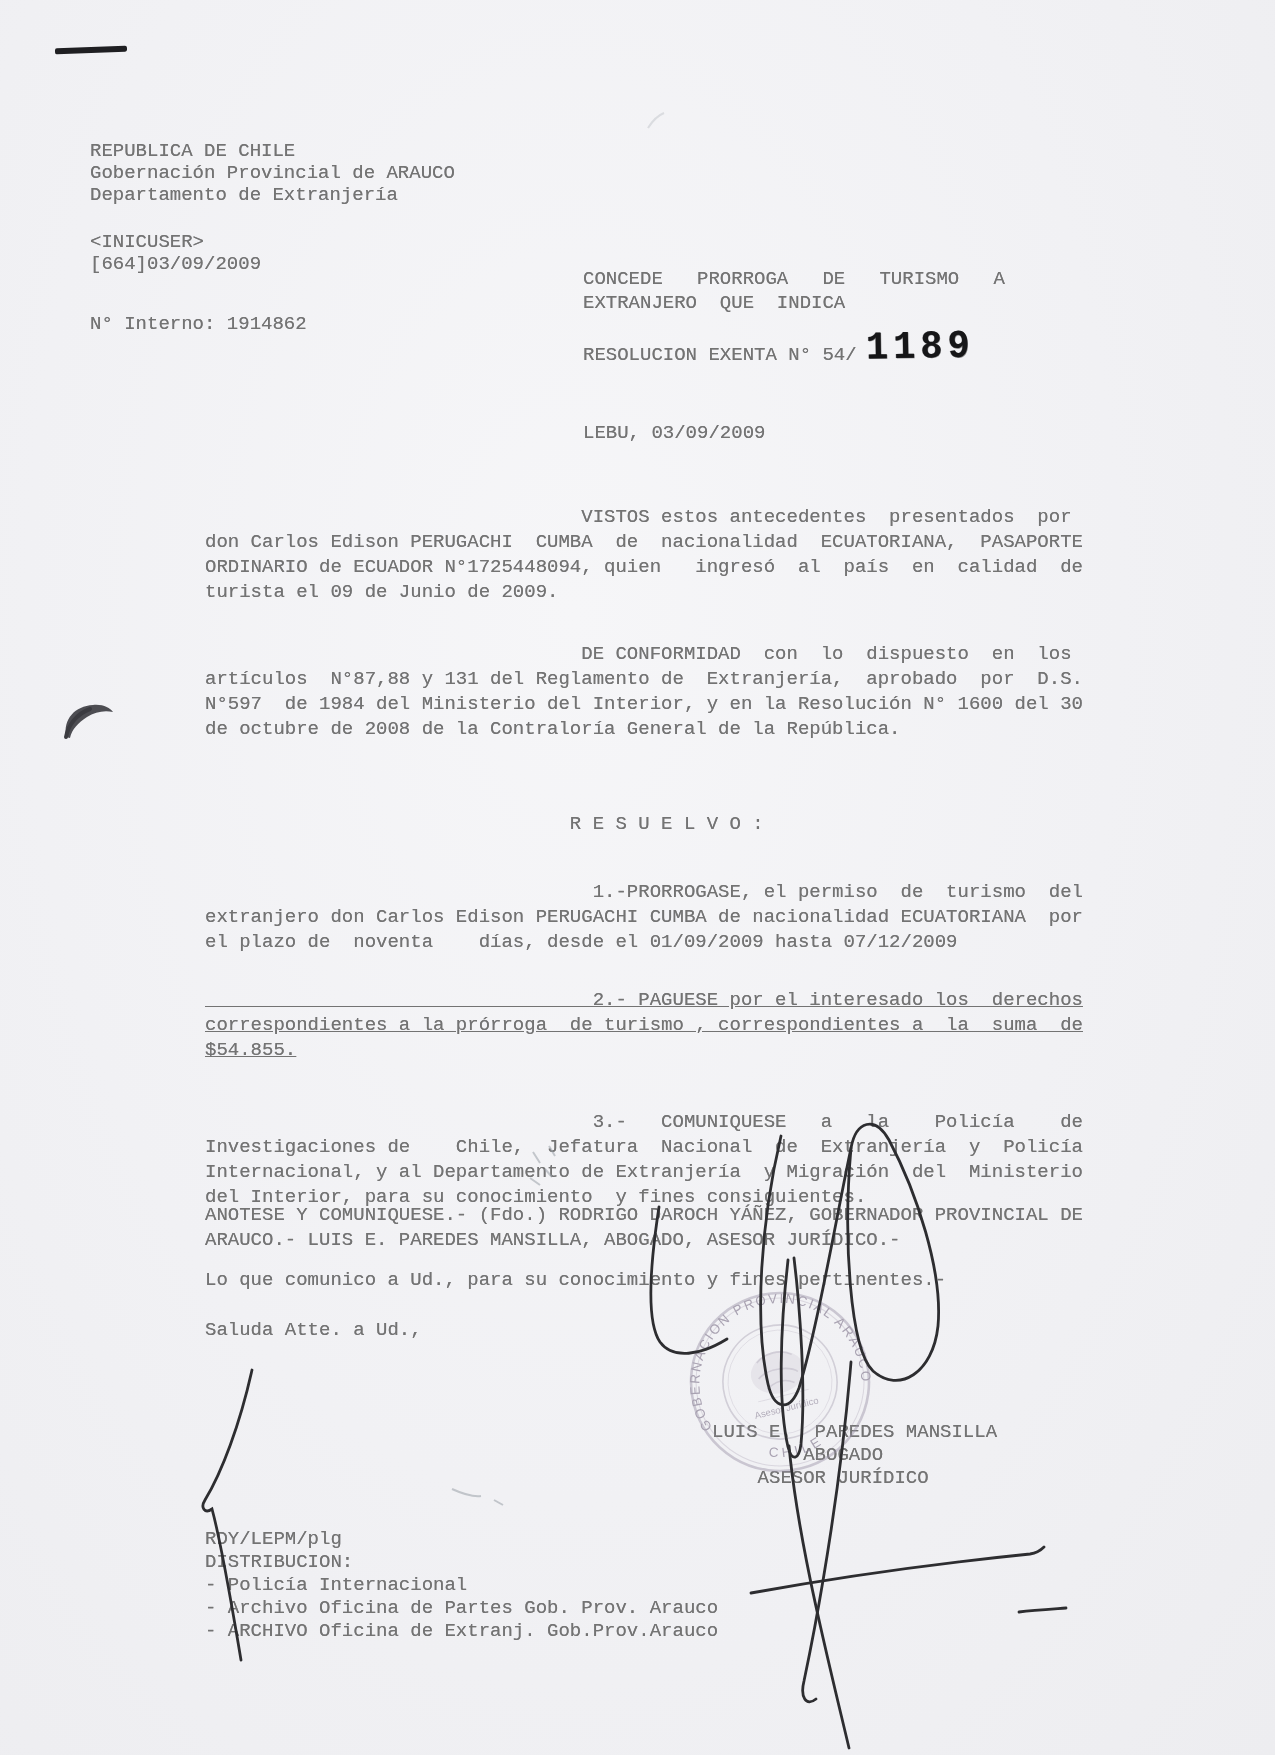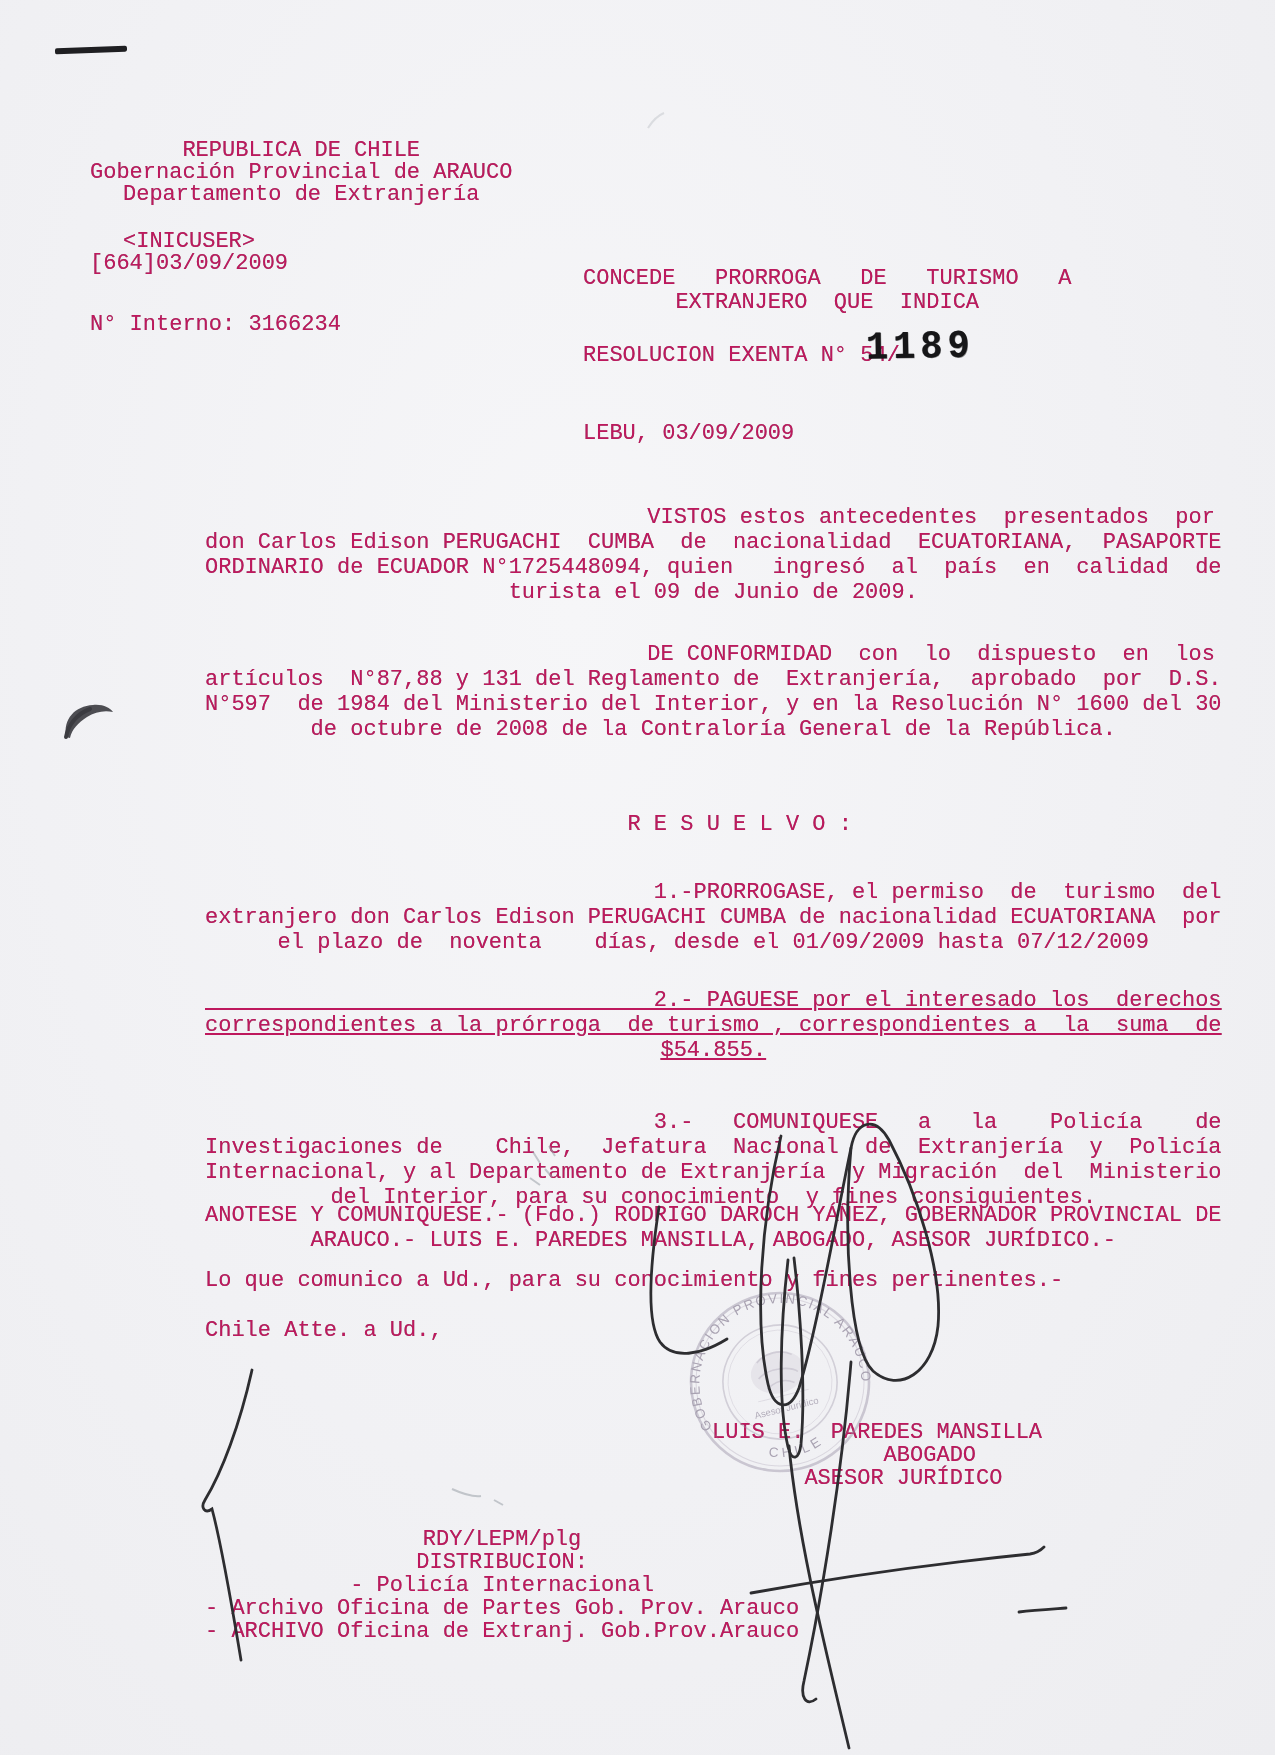--- a/index.html
+++ b/index.html
@@ -5,24 +5,23 @@
   html,body{margin:0;padding:0;}
   body{
     width:1275px;height:1755px;position:relative;overflow:hidden;
     background:
       radial-gradient(ellipse at 45% 35%, #f6f6f8 0%, #f1f1f4 55%, #ededf0 100%);
     font-family:"Liberation Mono","DejaVu Sans Mono",monospace;
     color:#3a3a3e;
   }
   .abs{position:absolute;}
   pre.tw{
-    margin:0;font-family:inherit;font-size:22px;line-height:25px;
-    white-space:pre;color:#be185d;
+    margin:0;font-family:inherit;font-size:19px;line-height:25px;
+    white-space:pre;color:#737373;
     text-shadow:0 0 0.6px rgba(58,58,62,.55);
-    text-align:center;
   }
   pre.tw.small-lh{line-height:22px;}
   pre.tw.dist-lh{line-height:23px;}
   .corner-dash{
     left:55px;top:47px;width:72px;height:6px;background:#1f1f22;
     transform:rotate(-2.2deg);border-radius:2px;
   }
   .stamp-number{
     left:866px;top:326px;font-size:37px;font-weight:bold;color:#161618;
     letter-spacing:5px;transform:rotate(-1deg) scaleY(1.06);
@@ -37,21 +36,21 @@
 
 <div class="abs corner-dash"></div>
 
 <pre class="tw small-lh abs txt-layer" style="left:90px;top:140px;">REPUBLICA DE CHILE
 Gobernación Provincial de ARAUCO
 Departamento de Extranjería</pre>
 
 <pre class="tw small-lh abs txt-layer" style="left:90px;top:231px;">&lt;INICUSER&gt;
 [664]03/09/2009</pre>
 
-<pre class="tw abs txt-layer" style="left:90px;top:312px;">N° Interno: 3166234</pre>
+<pre class="tw abs txt-layer" style="left:90px;top:312px;">N° Interno: 1914862</pre>
 
 <pre class="tw small-lh abs txt-layer" style="left:583px;top:267px;line-height:24px;">CONCEDE   PRORROGA   DE   TURISMO   A
 EXTRANJERO  QUE  INDICA</pre>
 
 <pre class="tw abs txt-layer" style="left:583px;top:343px;">RESOLUCION EXENTA N° 54/</pre>
 
 <div class="abs stamp-number txt-layer">1189</div>
 
 <pre class="tw abs txt-layer" style="left:583px;top:421px;">LEBU, 03/09/2009</pre>
 
@@ -78,21 +77,21 @@
 <pre class="tw abs txt-layer" style="left:205px;top:1098px;margin-top:12px;">                                  3.-   COMUNIQUESE   a   la    Policía    de
 Investigaciones de    Chile,  Jefatura  Nacional  de  Extranjería  y  Policía
 Internacional, y al Departamento de Extranjería  y Migración  del  Ministerio
 del Interior, para su conocimiento  y fines consiguientes.</pre>
 
 <pre class="tw abs txt-layer" style="left:205px;top:1203px;">ANOTESE Y COMUNIQUESE.- (Fdo.) RODRIGO DAROCH YÁÑEZ, GOBERNADOR PROVINCIAL DE
 ARAUCO.- LUIS E. PAREDES MANSILLA, ABOGADO, ASESOR JURÍDICO.-</pre>
 
 <pre class="tw abs txt-layer" style="left:205px;top:1268px;">Lo que comunico a Ud., para su conocimiento y fines pertinentes.-</pre>
 
-<pre class="tw abs txt-layer" style="left:205px;top:1318px;">Chile Atte. a Ud.,</pre>
+<pre class="tw abs txt-layer" style="left:205px;top:1318px;">Saluda Atte. a Ud.,</pre>
 
 <pre class="tw dist-lh abs txt-layer" style="left:712px;top:1421px;">LUIS E.  PAREDES MANSILLA
         ABOGADO
     ASESOR JURÍDICO</pre>
 
 <pre class="tw dist-lh abs txt-layer" style="left:205px;top:1528px;">RDY/LEPM/plg
 DISTRIBUCION:
 - Policía Internacional
 - Archivo Oficina de Partes Gob. Prov. Arauco
 - ARCHIVO Oficina de Extranj. Gob.Prov.Arauco</pre>

